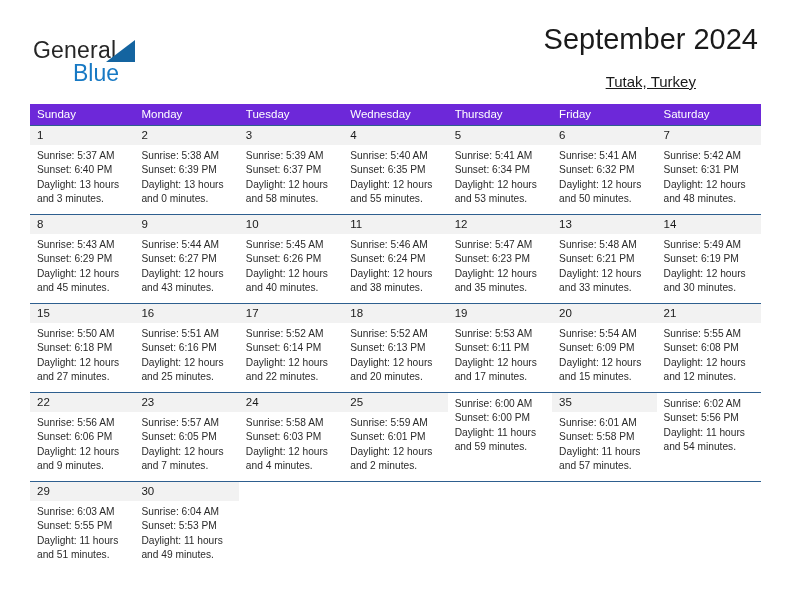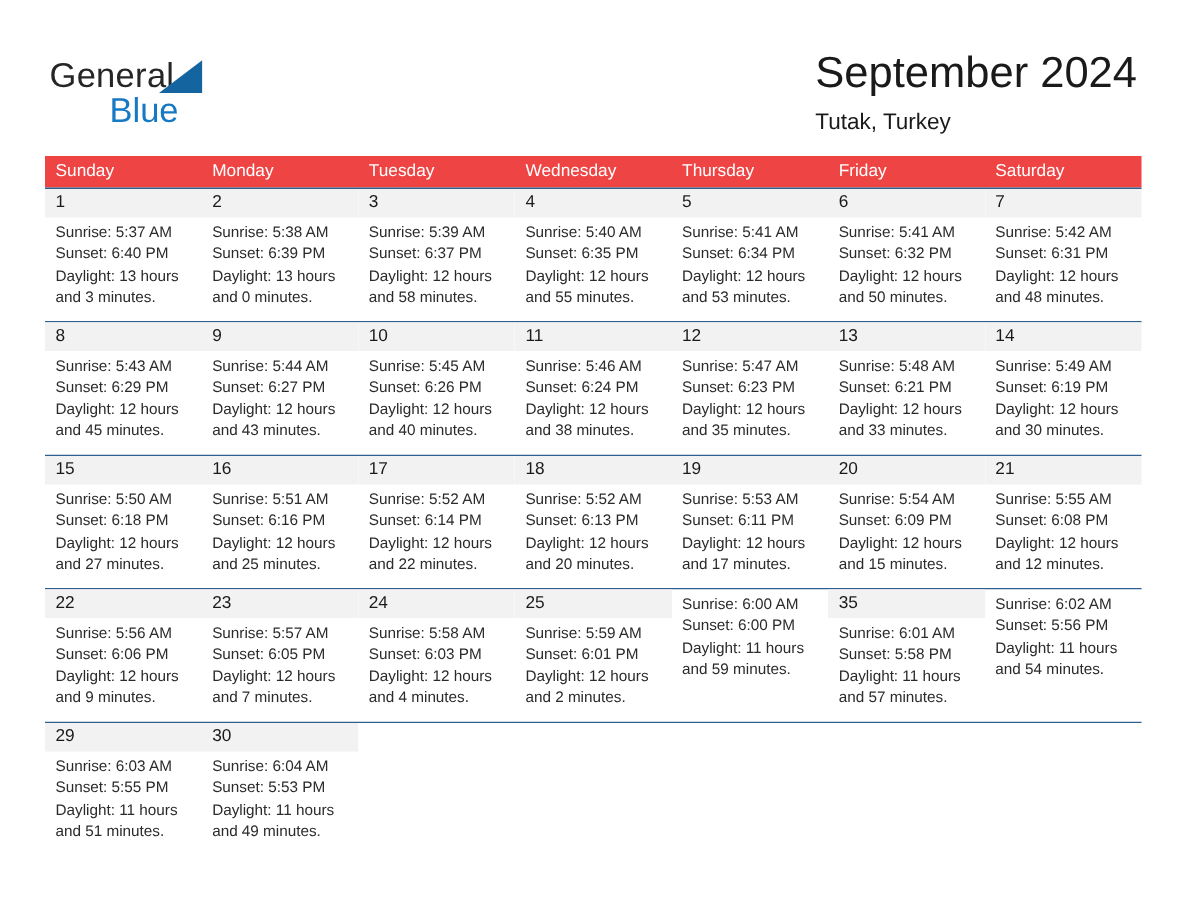--- a/index.html
+++ b/index.html
@@ -47,49 +47,49 @@
   .logo-blue {
     position: absolute;
     left: 40px; top: 23px;
     font-size: 23px;
     color: #1779c4;
     line-height: 26px;
     font-family: "Liberation Sans", sans-serif;
   }
   .title-block {
     position: absolute;
-    right: 34px; top: 32px;
-    text-align: left;
+    right: 34px; top: 22px;
+    text-align: center;
   }
   .cal-title {
     font-size: 29px;
     color: #1a1a1a;
     line-height: 34px;
     white-space: nowrap;
   }
   .cal-subtitle {
     font-size: 15px;
     color: #1a1a1a;
     line-height: 20px;
-    margin-top: 6px;
+    margin-top: 16px;
     white-space: nowrap;
+    text-decoration: underline;
   }
 
   
   .calendar {
     position: absolute;
     left: 30px; top: 104px;
     width: 731px;
   }
   .weekday-row {
     display: flex;
     width: 731px;
     height: 21px;
-    background: #ef4444;
-    justify-content: flex-end;
+    background: #6d28d9;
   }
   .weekday {
     flex: 1 1 0;
     color: #ffffff;
     font-size: 11.5px;
     line-height: 21px;
     padding-left: 7px;
     white-space: nowrap;
     overflow: hidden;
   }

